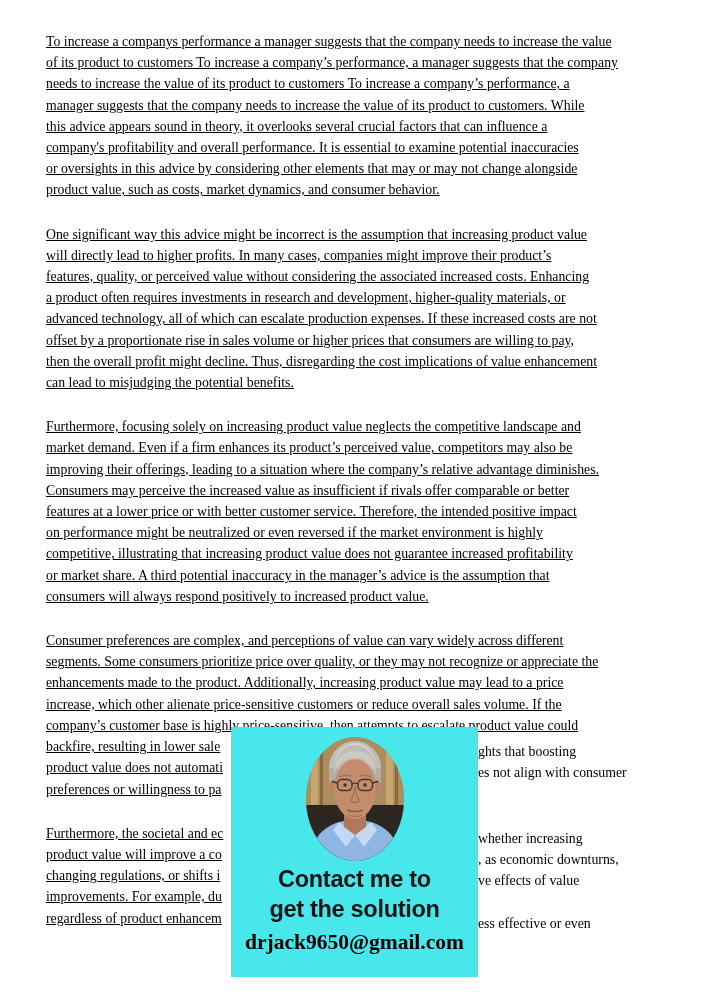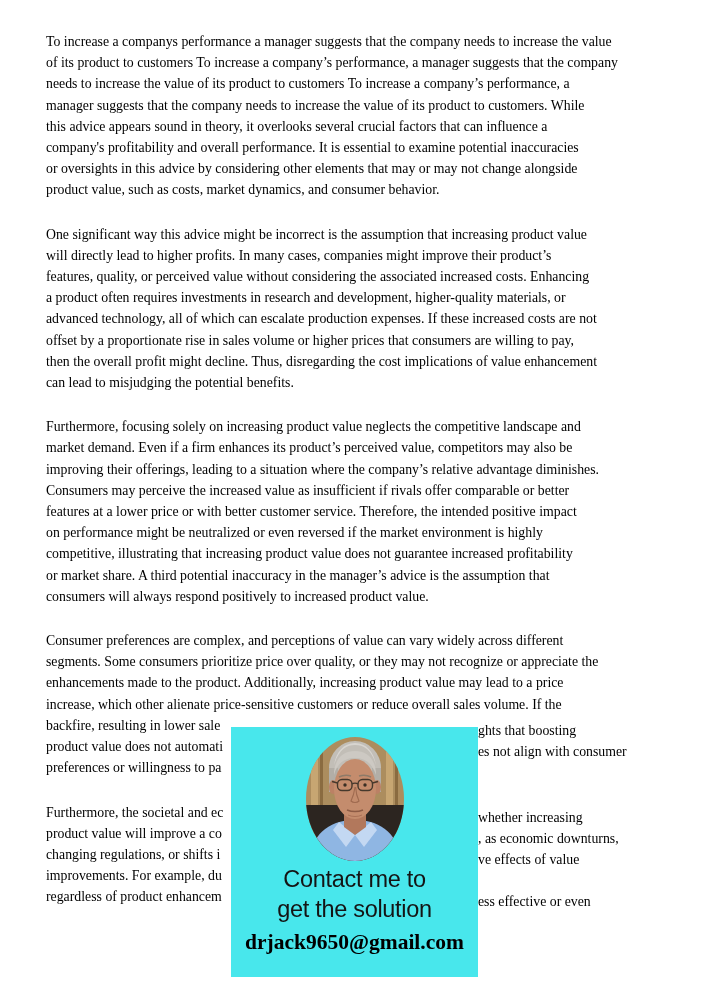--- a/index.html
+++ b/index.html
@@ -16,41 +16,41 @@
   .doc {
     position: absolute;
     left: 46px; top: 31px;
     width: 606px;
     font-family: "Liberation Serif", "DejaVu Serif", serif;
     font-size: 13.8px;
     line-height: 21.2px;
     color: #000000;
   }
   .para { margin: 0 0 23px 0; }
-  .line { white-space: pre; position: relative; }
+  .line { white-space: pre; position: relative; text-decoration: underline; }
   .frag-left { white-space: pre; text-align: center; }
   .frag-right { position: absolute; left: 432px; top: 5px; white-space: pre; }
 
   
   .ad {
     position: absolute;
     left: 231px; top: 727px;
     width: 247px; height: 250px;
     background: #48e7ec;
     z-index: 5;
     display: flex;
     flex-direction: column;
     align-items: center;
     cursor: pointer;
   }
   .portrait { display: block; width: 98px; height: 124px; margin-top: 10px; }
   .ad-heading {
     margin-top: 3px;
     font-family: "Liberation Sans", "DejaVu Sans", sans-serif;
-    font-weight: normal;
+    font-weight: bold;
     font-size: 23.5px;
     line-height: 30px;
     letter-spacing: -0.3px;
     color: #141414;
     text-align: center;
   }
   .ad-email {
     margin-top: 5px;
     font-family: Liberation Serif, serif;
     font-weight: bold;
@@ -95,20 +95,21 @@
         <div class="line">on performance might be neutralized or even reversed if the market environment is highly</div>
         <div class="line">competitive, illustrating that increasing product value does not guarantee increased profitability</div>
         <div class="line">or market share. A third potential inaccuracy in the manager’s advice is the assumption that</div>
         <div class="line">consumers will always respond positively to increased product value.</div>
       </div>
       <div class="para">
         <div class="line">Consumer preferences are complex, and perceptions of value can vary widely across different</div>
         <div class="line">segments. Some consumers prioritize price over quality, or they may not recognize or appreciate the</div>
         <div class="line">enhancements made to the product. Additionally, increasing product value may lead to a price</div>
         <div class="line">increase, which other alienate price-sensitive customers or reduce overall sales volume. If the</div>
+        <div class="line">company’s customer base is highly price-sensitive, then attempts to escalate product value could</div>
         <div class="line"><span class="frag-left">backfire, resulting in lower sale</span><span class="frag-right">ghts that boosting</span></div>
         <div class="line"><span class="frag-left">product value does not automati</span><span class="frag-right">es not align with consumer</span></div>
         <div class="line"><span class="frag-left">preferences or willingness to pa</span><span class="frag-right"></span></div>
       </div>
       <div class="para">
         <div class="line"><span class="frag-left">Furthermore, the societal and ec</span><span class="frag-right">whether increasing</span></div>
         <div class="line"><span class="frag-left">product value will improve a co</span><span class="frag-right">, as economic downturns,</span></div>
         <div class="line"><span class="frag-left">changing regulations, or shifts i</span><span class="frag-right">ve effects of value</span></div>
         <div class="line"><span class="frag-left">improvements. For example, du</span></div>
         <div class="line"><span class="frag-left">regardless of product enhancem</span><span class="frag-right">ess effective or even</span></div>

